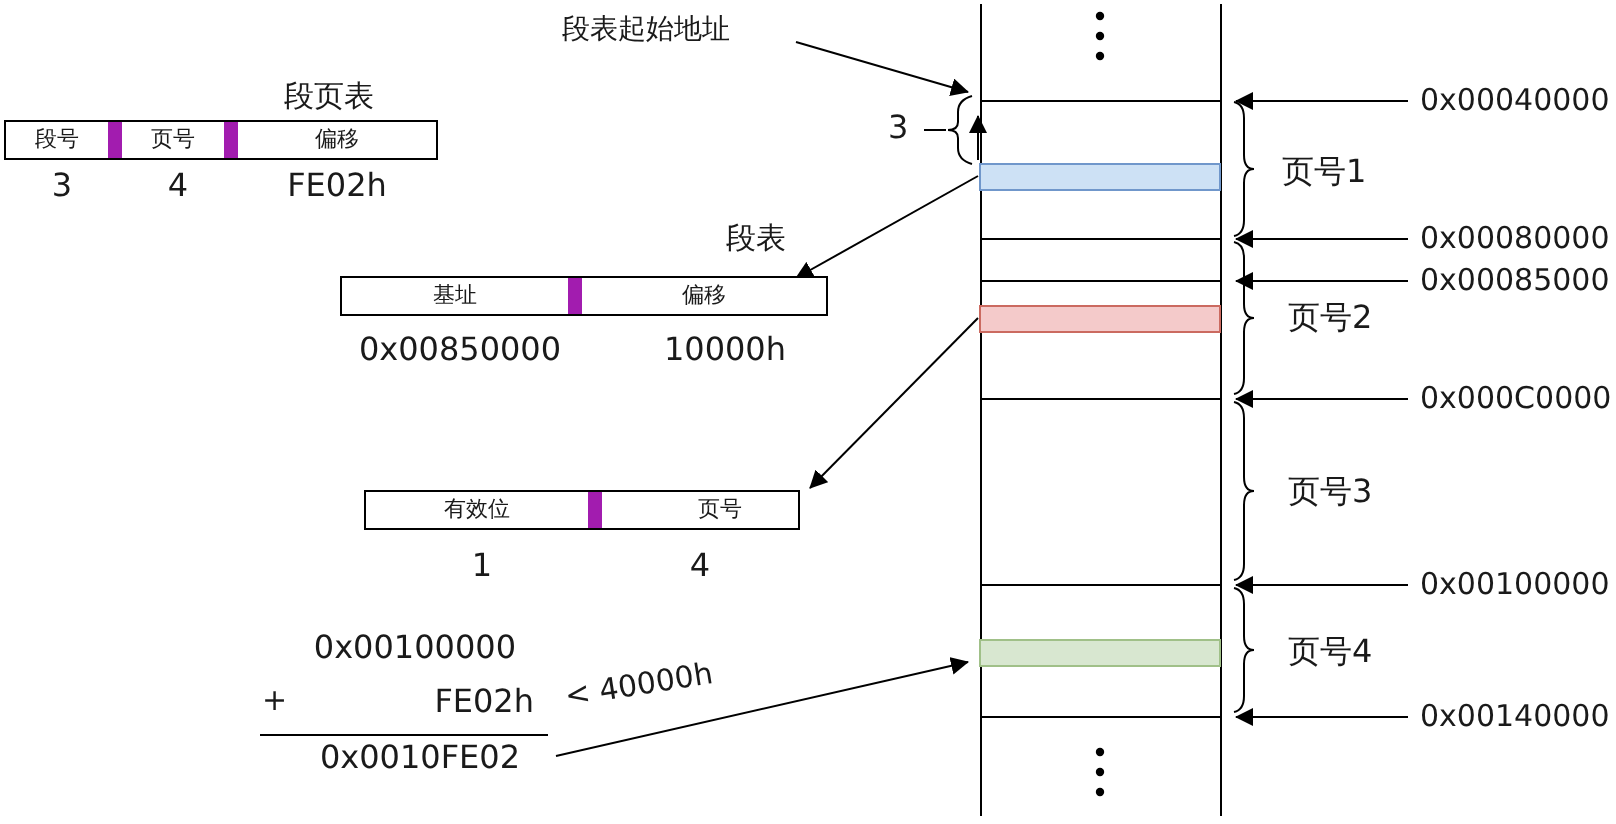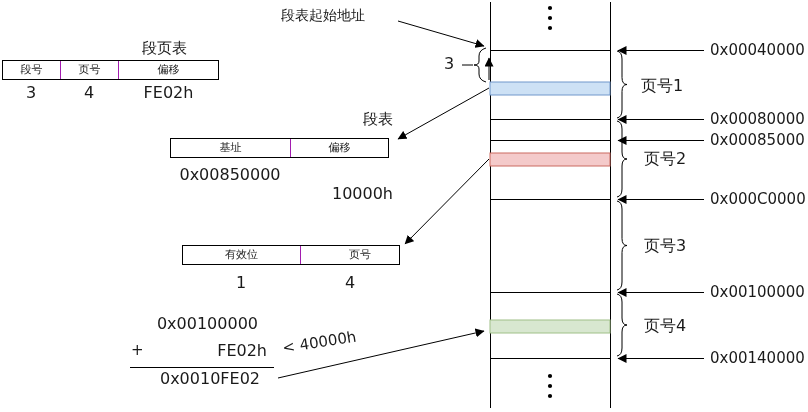--- a/index.html
+++ b/index.html
@@ -5,21 +5,21 @@
   html,body{margin:0;padding:0;background:#ffffff;}
   .canvas{
     position:relative;width:808px;height:412px;background:#ffffff;overflow:hidden;
     font-family:"DejaVu Sans","Liberation Sans",sans-serif;color:#1a1a1a;
   }
   .canvas svg{position:absolute;left:0;top:0;}
   .txt{position:absolute;white-space:nowrap;line-height:1.15;}
   .ctr{text-align:right;}
   .rgt{text-align:right;}
   .tbl{position:absolute;display:flex;border:1px solid #000;box-sizing:border-box;background:#fff;}
-  .tbl .cell{box-sizing:border-box;font-size:11px;line-height:17px;text-align:center;border-right:1px solid #a21caf;overflow:hidden;}
+  .tbl .cell{box-sizing:border-box;font-size:11px;line-height:17px;text-align:center;border-right:7px solid #a21caf;overflow:hidden;}
   .tbl .cell:last-child{border-right:none;}
   .vals{position:absolute;display:flex;}
   .vals .vcell{box-sizing:border-box;font-size:16px;text-align:center;}
   .f14{font-size:14px;} .f15{font-size:15px;} .f16{font-size:16px;}
   .tilt{transform:rotate(-9deg);transform-origin:left bottom;}
 </style>
 </head>
 <body>
 
 <div class="canvas">
@@ -89,25 +89,25 @@
     <div class="cell" style="width:58px;">页号</div>
     <div class="cell" style="flex:1;">偏移</div>
   </div>
   <div class="vals" style="left:2px;top:83px;width:217px;">
     <div class="vcell" style="width:58px;">3</div>
     <div class="vcell" style="width:58px;">4</div>
     <div class="vcell" style="flex:1;">FE02h</div>
   </div>
 
   <div class="txt ctr f15" style="left:170px;top:111px;width:223px;">段表</div>
-  <div class="tbl" style="left:170px;top:138px;width:219px;height:20px;">
+  <div class="tbl" style="left:170px;top:138px;width:244px;height:20px;">
     <div class="cell" style="width:120px;">基址</div>
     <div class="cell" style="flex:1;">偏移</div>
   </div>
-  <div class="vals" style="left:170px;top:165px;width:223px;flex-direction:column;">
+  <div class="vals" style="left:170px;top:165px;width:223px;">
     <div class="vcell" style="width:120px;">0x00850000</div>
     <div class="vcell" style="flex:1;text-align:right;">10000h</div>
   </div>
 
   <div class="tbl" style="left:182px;top:245px;width:218px;height:20px;gap:20px;">
     <div class="cell" style="width:118px;">有效位</div>
     <div class="cell" style="flex:1;">页号</div>
   </div>
   <div class="vals" style="left:182px;top:273px;width:218px;">
     <div class="vcell" style="width:118px;">1</div>

